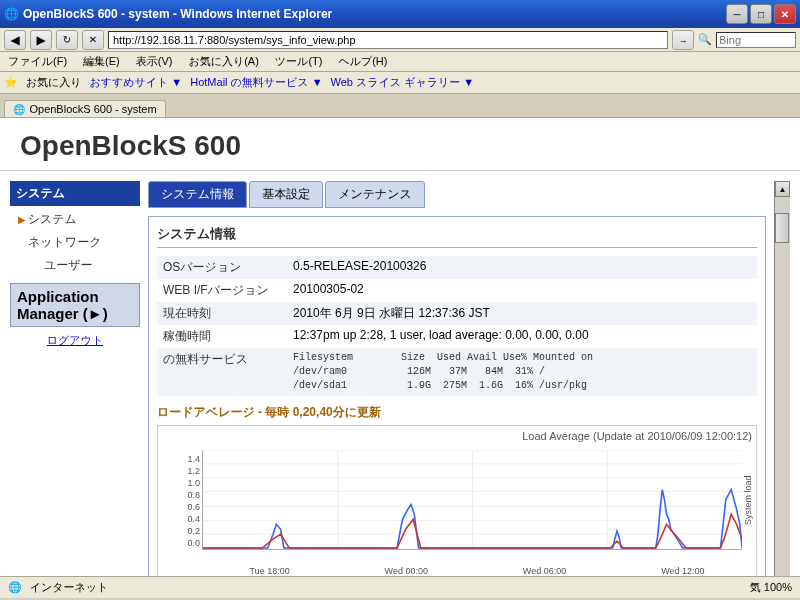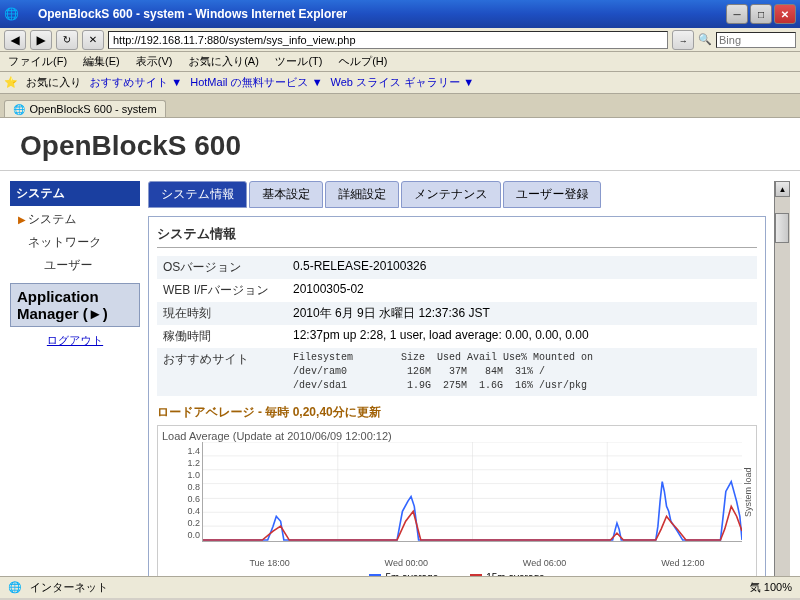--- a/index.html
+++ b/index.html
@@ -9,21 +9,21 @@
     .title-bar {
       background: linear-gradient(to bottom, #2a6dd9 0%, #1e4fc2 50%, #1a3fa0 100%);
       height: 28px;
       display: flex;
       align-items: center;
       padding: 0 4px;
       color: white;
       font-size: 12px;
       font-weight: bold;
     }
-    .title-bar-text { flex: 1; font-size: 12px; margin-left: 15px; }
+    .title-bar-text { flex: 1; font-size: 12px; }
     .title-bar-buttons { display: flex; gap: 2px; }
     .tb-btn {
       width: 22px; height: 20px;
       background: linear-gradient(to bottom, #e0e0e0, #c0c0c0);
       border: 1px solid #808080;
       border-radius: 3px;
       display: flex; align-items: center; justify-content: center;
       font-size: 10px; cursor: pointer; color: #000;
     }
     .tb-btn.close { background: linear-gradient(to bottom, #e05050, #c03030); color: white; }
@@ -230,24 +230,24 @@
       margin: 8px 0 4px;
       font-weight: bold;
     }
 
     .chart-container {
       border: 1px solid #ccc;
       padding: 4px;
       background: white;
     }
     .chart-title {
-      text-align: left;
+      text-align: right;
       font-size: 11px;
       color: #555;
-      margin-bottom: 0;
+      margin-bottom: 8px;
     }
     .chart-legend {
       display: flex;
       justify-content: center;
       gap: 32px;
       font-size: 10px;
       margin-top: 4px;
     }
     .legend-item { display: flex; align-items: center; gap: 4px; }
     .legend-color { width: 12px; height: 8px; }
@@ -372,23 +372,21 @@
         </div>
 
         <div class="logout-link">ログアウト</div>
       </div>
 
       <div class="right-content">
 
         <div class="nav-tabs">
           <div class="nav-tab active">システム情報</div>
           <div class="nav-tab">基本設定</div>
-          <div class="nav-tab">詳細設定</div>
           <div class="nav-tab">メンテナンス</div>
-          <div class="nav-tab">ユーザー登録</div>
         </div>
 
         <div class="content-box">
           <div class="content-title">システム情報</div>
 
           <table class="info-table">
             <tbody>
                 <tr>
               <td>OSバージョン</td>
               <td>0.5-RELEASE-20100326</td>
@@ -399,21 +397,21 @@
             </tr>
             <tr>
               <td>現在時刻</td>
               <td>2010年 6月 9日 水曜日 12:37:36 JST</td>
             </tr>
             <tr>
               <td>稼働時間</td>
               <td>12:37pm up 2:28, 1 user, load average: 0.00, 0.00, 0.00</td>
             </tr>
             <tr>
-              <td>おすすめサイト</td>
+              <td>の無料サービス</td>
               <td>
                 <pre class="disk-pre">Filesystem        Size  Used Avail Use% Mounted on
 /dev/ram0          126M   37M   84M  31% /
 /dev/sda1          1.9G  275M  1.6G  16% /usr/pkg</pre>
               </td>
             </tr>
           </tbody>
             </table>
 
           <div class="section-header">ロードアベレージ - 毎時 0,20,40分に更新</div>

